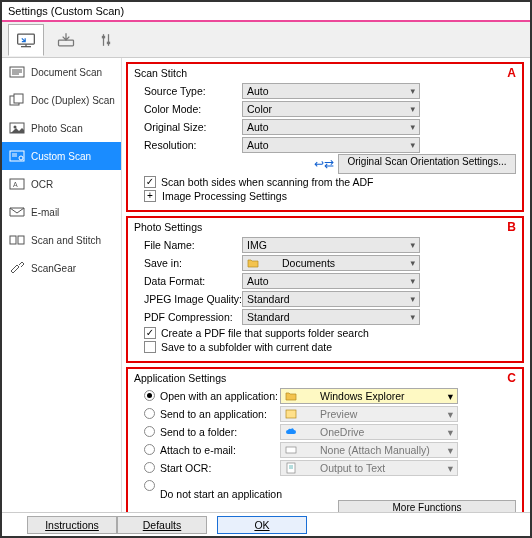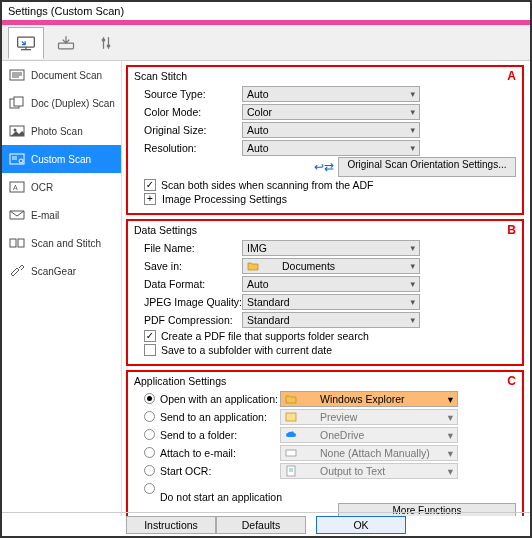--- a/index.html
+++ b/index.html
@@ -11,21 +11,21 @@
     width: 532px;
     height: 538px;
     border: 2px solid #333;
     position: relative;
     overflow: hidden;
   }
   .titlebar {
     font-size: 11px;
     padding: 3px 6px;
     background: #fff;
-    border-bottom: 5px solid #ec4899;
+    border-bottom: 2px solid #ec4899;
   }
   .toolbar {
     display: flex;
     align-items: center;
     background: #f0f0f0;
     border-bottom: 1px solid #ccc;
     height: 36px;
     padding: 0 4px;
   }
   .tool {
@@ -206,43 +206,44 @@
   }
   .radio .dot {
     width: 5px;
     height: 5px;
     background: #000;
     border-radius: 50%;
   }
   .radio-label { width: 120px; }
   .radio-sel {
     flex: 1;
-    background: #fdba74;
+    background: #fef9c3;
     border: 1px solid #aaa;
     height: 16px;
     font-size: 10.5px;
     padding: 0 4px;
     line-height: 14px;
     display: flex;
     align-items: center;
     justify-content: space-between;
     max-width: 178px;
   }
   .radio-sel.disabled { background: #eee; color: #777; border-color: #ccc; }
   .footer {
     position: absolute;
     bottom: 0;
     left: 0;
     right: 0;
     height: 24px;
     border-top: 1px solid #ccc;
     display: flex;
     align-items: center;
-    justify-content: center;
-    padding: 0 0;
+    justify-content: flex-start;
+    padding: 0 25px;
+    text-decoration: underline;
   }
   .fbtn {
     min-width: 90px;
     height: 18px;
     background: #e8e8e8;
     border: 1px solid #aaa;
     font-size: 10.5px;
     text-align: center;
     line-height: 16px;
     cursor: pointer;
@@ -406,21 +407,21 @@
         <span>Scan both sides when scanning from the ADF</span>
       </div>
       <div class="chk-row">
         <span class="expand-btn">+</span>
         <span>Image Processing Settings</span>
       </div>
     </div>
 
     <div class="group">
       <div class="group-letter">B</div>
-      <div class="group-title">Data Settings</div>
+      <div class="group-title">Photo Settings</div>
       <div class="row">
         <span class="label">File Name:</span>
         <div class="select">
             <span>IMG</span>
             <span class="caret">▾</span>
           </div>
       </div>
       <div class="row">
         <span class="label">Save in:</span>
         <div class="select">

